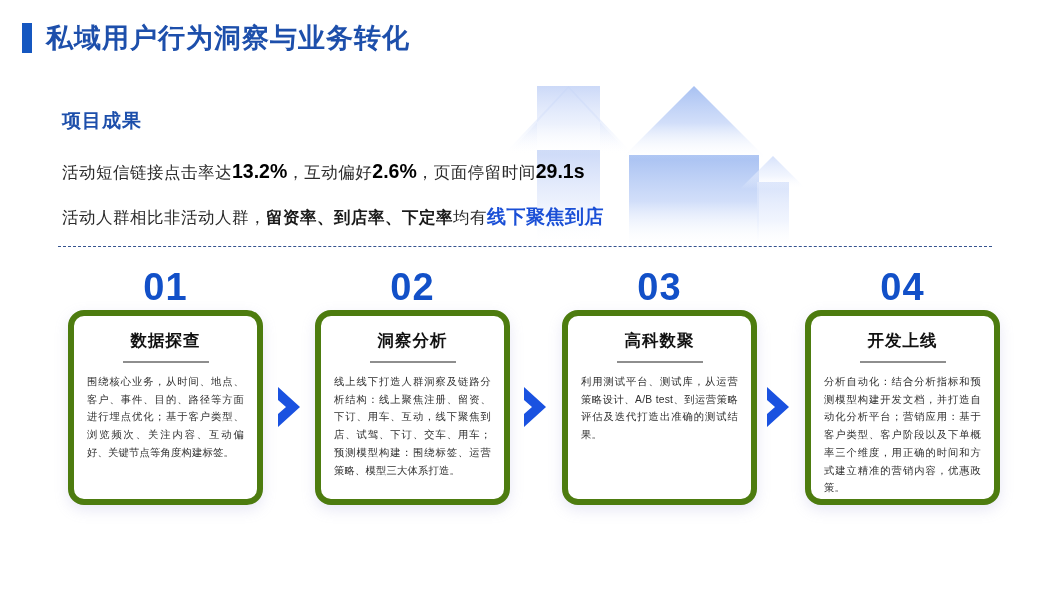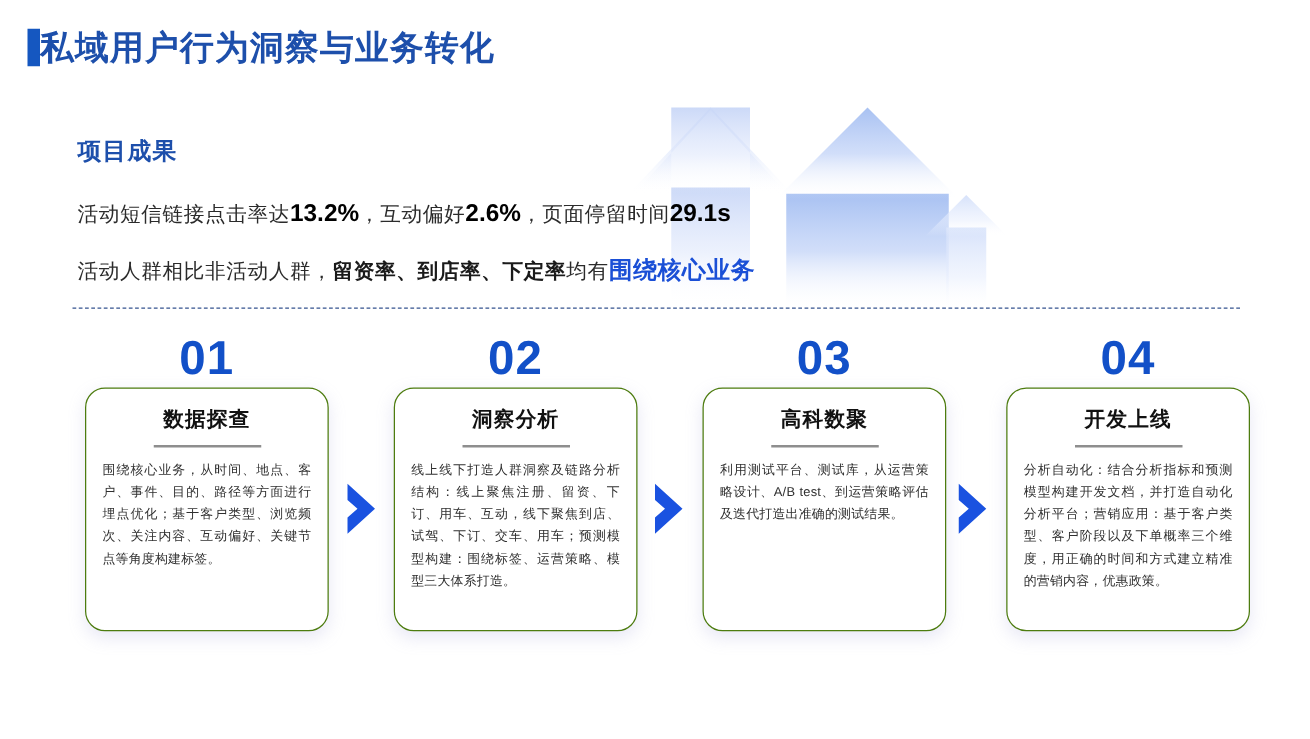--- a/index.html
+++ b/index.html
@@ -20,20 +20,21 @@
     width: 1048px;
     height: 80px;
   }
 
   .title-block {
     position: absolute;
     left: 22px;
     top: 20px;
     display: flex;
     align-items: center;
+    gap: 14px;
   }
 
   .title-bullet {
     width: 10px;
     height: 30px;
     background: #1557c0;
     flex: 0 0 auto;
   }
 
   .page-title {
@@ -178,21 +179,21 @@
     z-index: 5;
   }
 
   .step-card {
     position: absolute;
     top: 42px;
     left: 0;
     width: 195px;
     height: 195px;
     background: #ffffff;
-    border: 1px solid #4d7c0f;
+    border: 6px solid #4d7c0f;
     border-radius: 16px;
     box-shadow: 0 5px 14px rgba(150,150,210,0.22);
     z-index: 4;
     padding: 12px 13px 10px 13px;
   }
 
   .step-title {
     text-align: center;
     font-size: 16.5px;
     font-weight: bold;
@@ -275,21 +276,21 @@
 </div>
 
 <div class="results">
   <div class="results-heading">项目成果</div>
 
   <div class="results-line">
     <span>活动短信链接点击率达</span><span class="hl-num">13.2%</span><span>，互动偏好</span><span class="hl-num">2.6%</span><span>，页面停留时间</span><span class="hl-num">29.1s</span>
   </div>
 
   <div class="results-line">
-    <span>活动人群相比非活动人群，</span><span class="bold-dark">留资率、到店率、下定率</span><span>均有</span><span class="hl-phrase">围绕核心业务</span>
+    <span>活动人群相比非活动人群，</span><span class="bold-dark">留资率、到店率、下定率</span><span>均有</span><span class="hl-phrase">线下聚焦到店</span>
   </div>
 </div>
 
 <div class="divider"></div>
 
 <div class="steps">
 
   <div class="step" style="left:68px;">
     <div class="step-num">01</div>
     <div class="step-card">

